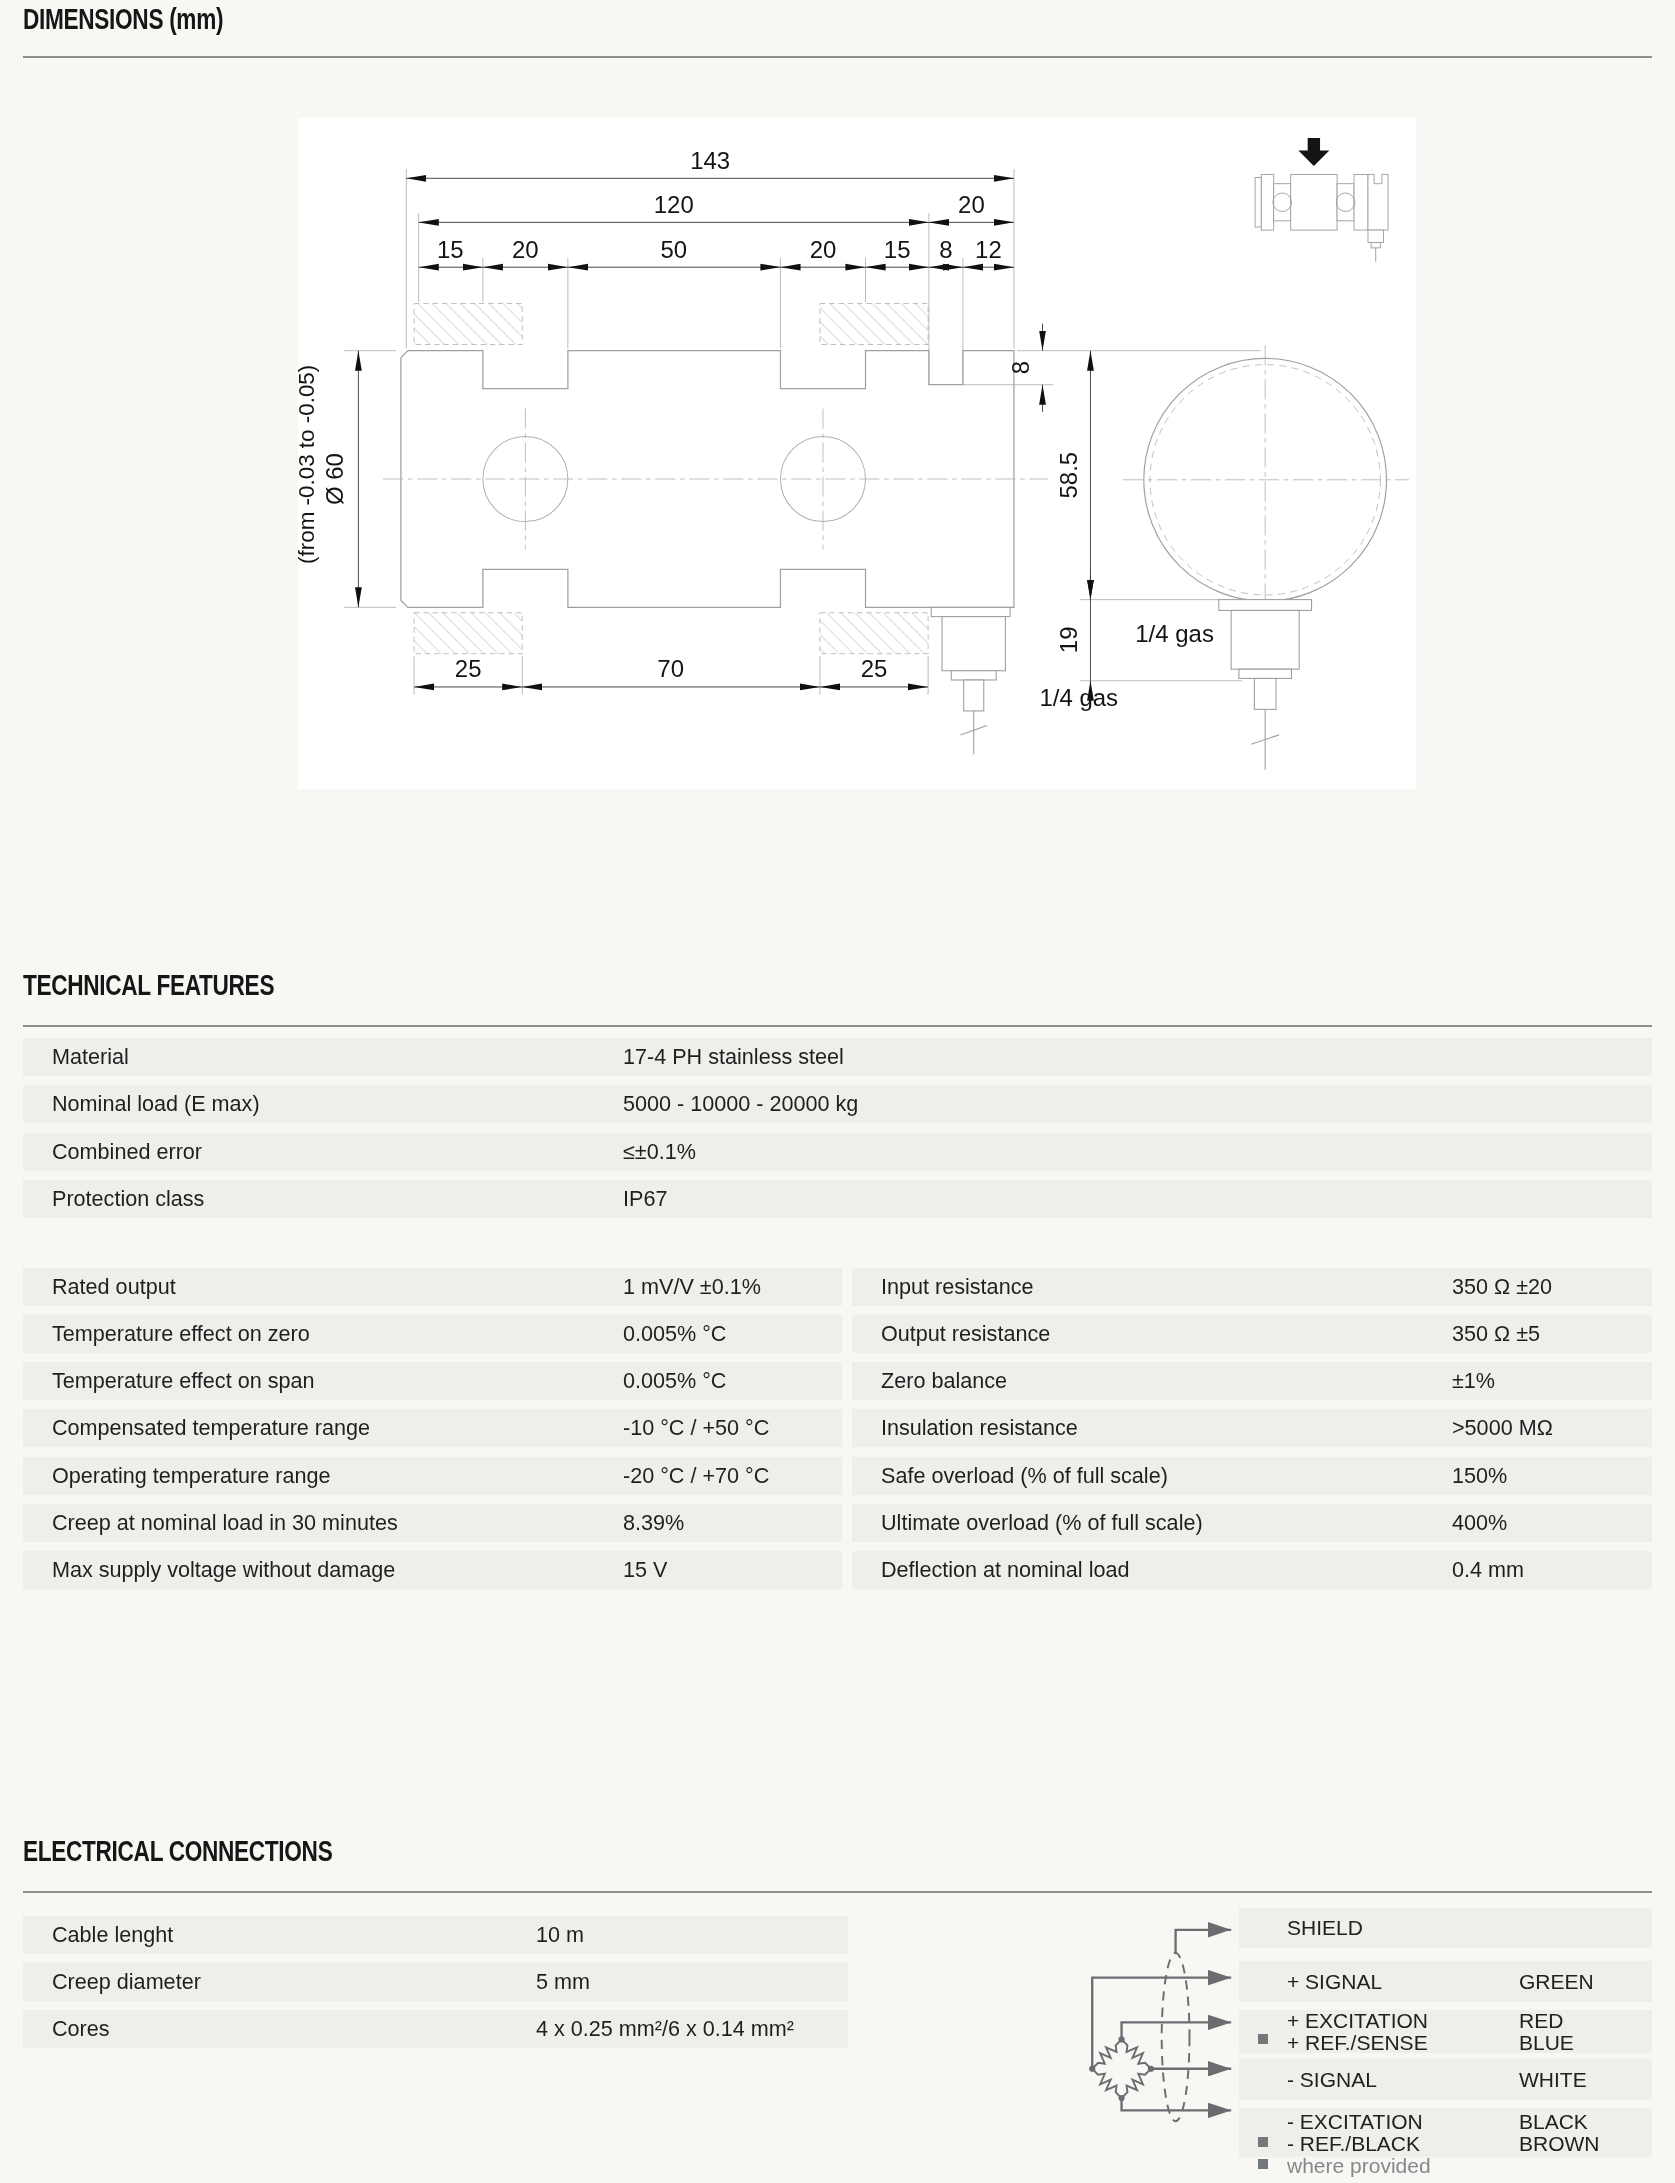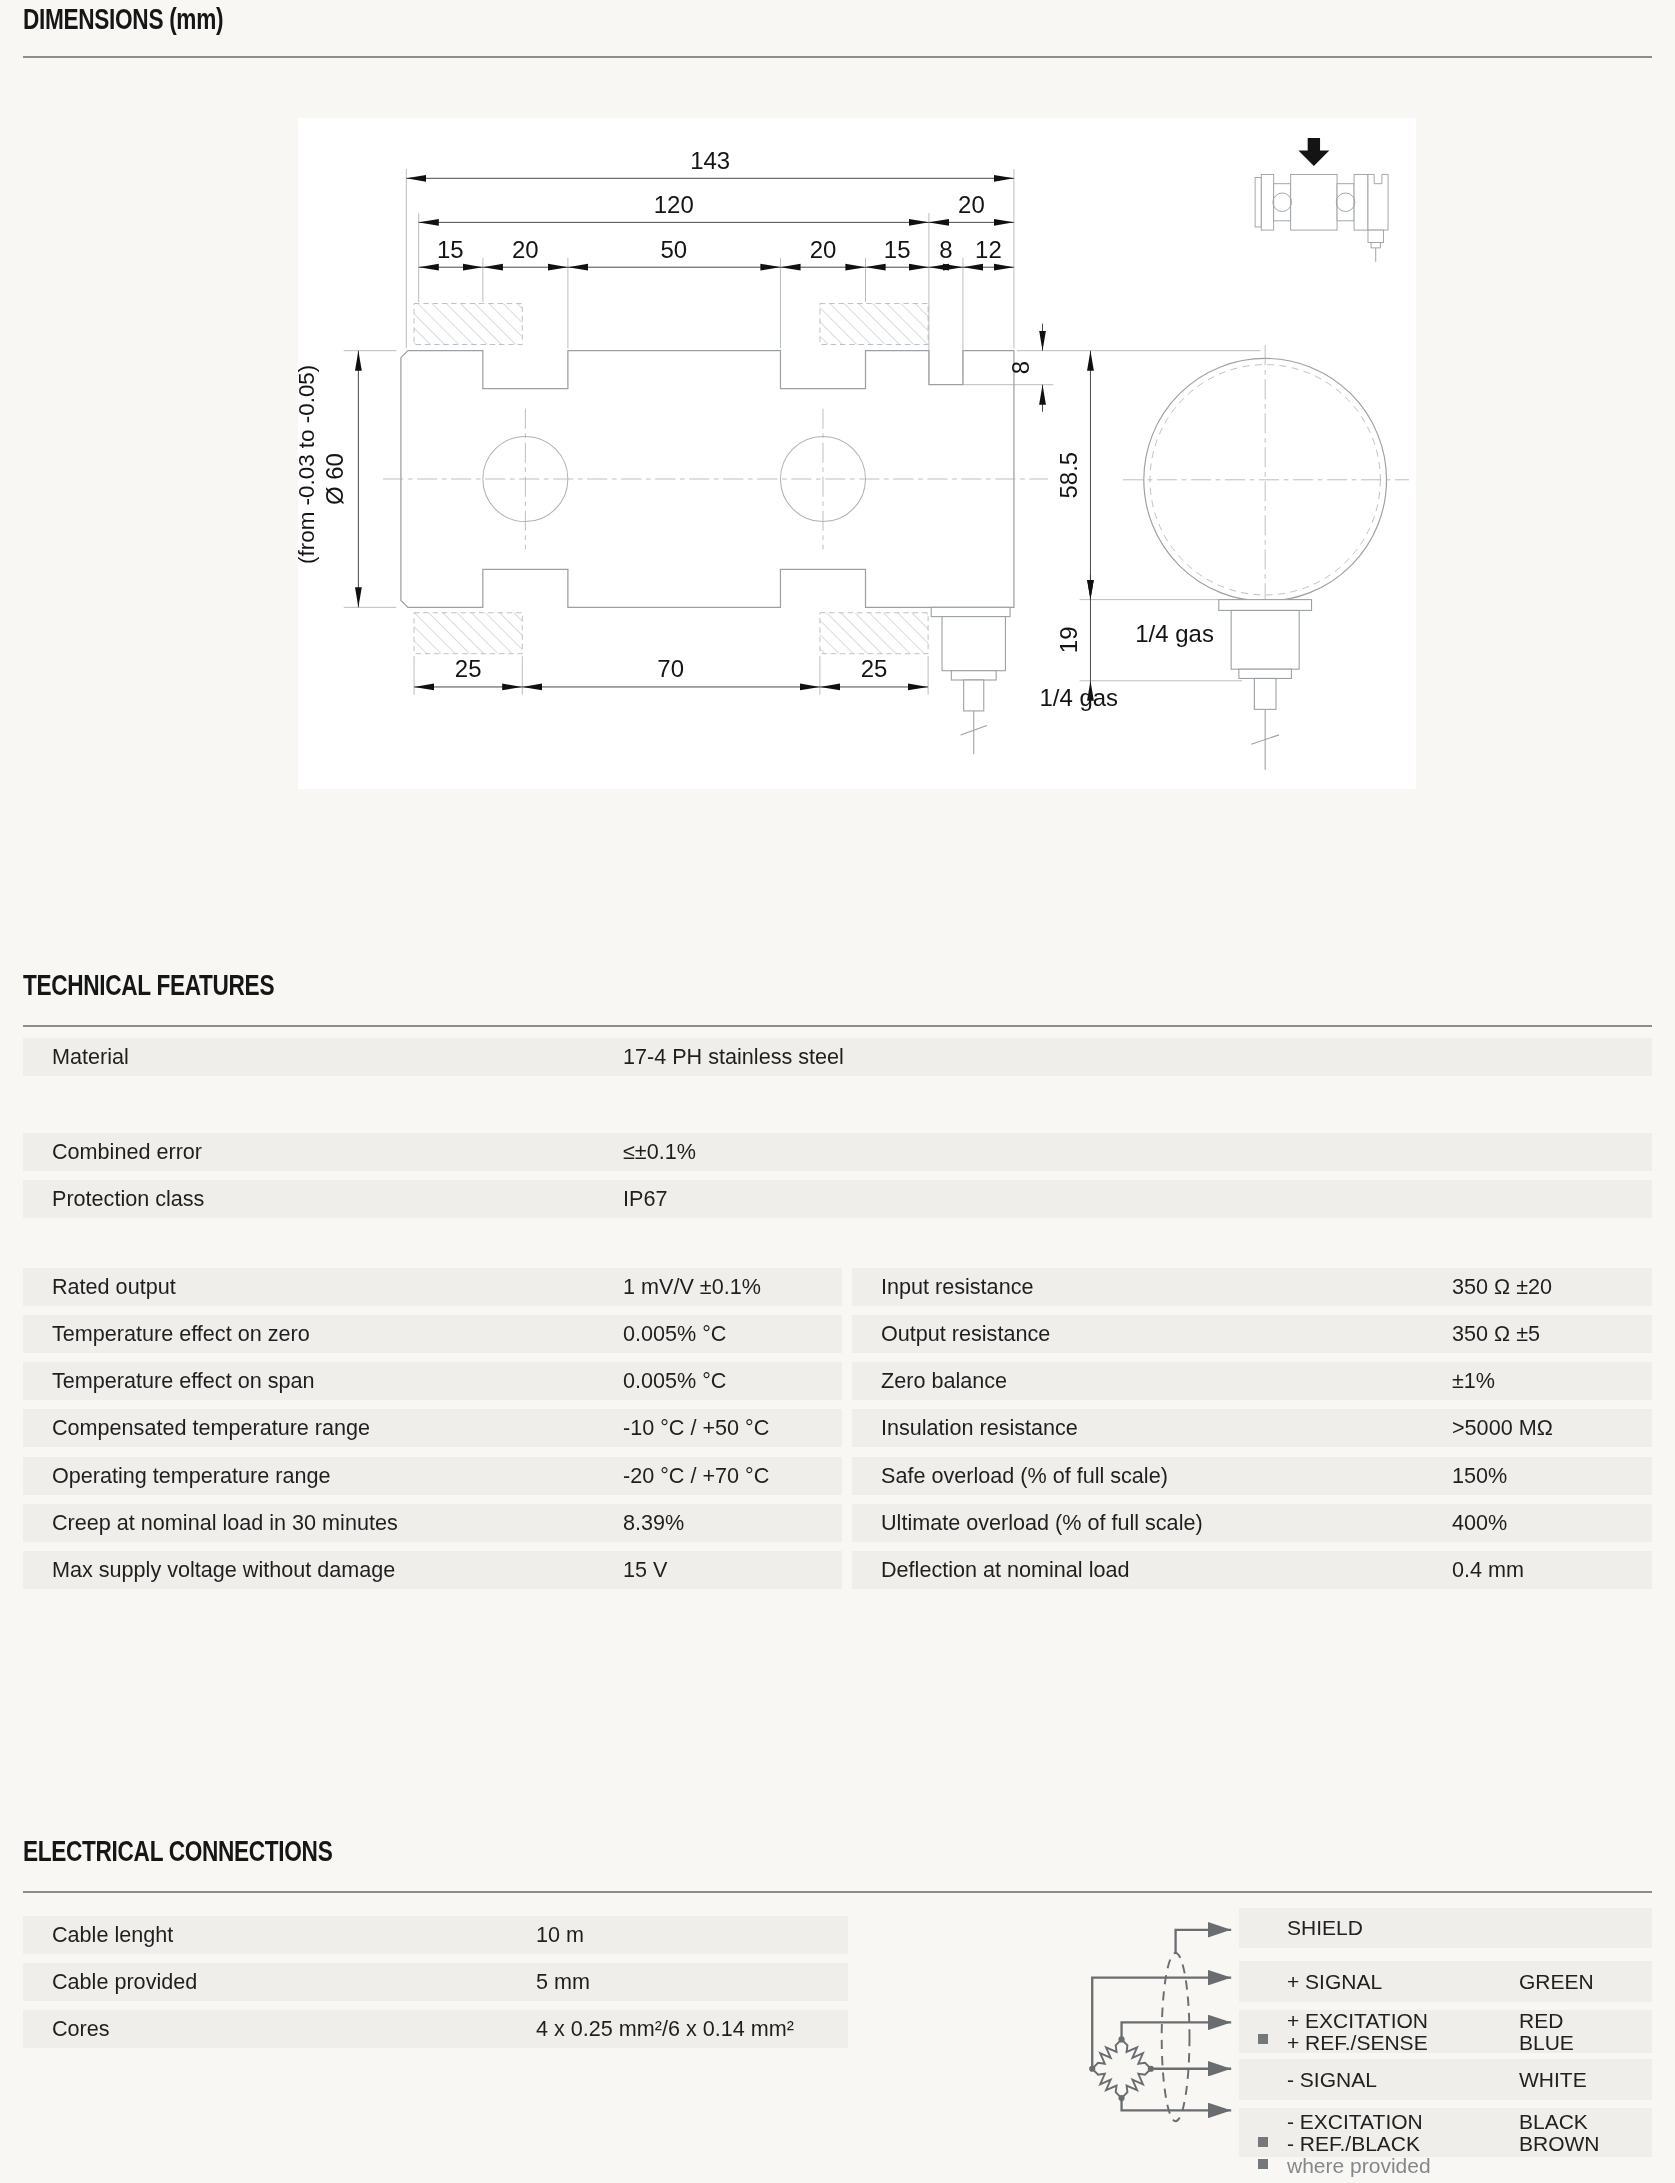--- a/index.html
+++ b/index.html
@@ -180,20 +180,24 @@
   </svg>
   </div>
 
   <div class="sec-title" style="top:969px;">TECHNICAL FEATURES</div>
   <div class="rule" style="top:1025px;"></div>
 
   <div class="trow t-full" style="top:1038px;">
     <span class="lbl">Material</span>
     <span class="val">17-4 PH stainless steel</span>
   </div>
+  <div class="trow t-full" style="top:1085px;">
+    <span class="lbl">Nominal load (E max)</span>
+    <span class="val">5000 - 10000 - 20000 kg</span>
+  </div>
   <div class="trow t-full" style="top:1133px;">
     <span class="lbl">Combined error</span>
     <span class="val">≤±0.1%</span>
   </div>
   <div class="trow t-full" style="top:1180px;">
     <span class="lbl">Protection class</span>
     <span class="val">IP67</span>
   </div>
 
   <div class="trow t-left" style="top:1268px;">
@@ -255,21 +259,21 @@
   </div>
 
   <div class="sec-title" style="top:1835px;">ELECTRICAL CONNECTIONS</div>
   <div class="rule" style="top:1891px;"></div>
 
   <div class="trow t-elec" style="top:1916px;">
     <span class="lbl">Cable lenght</span>
     <span class="val">10 m</span>
   </div>
   <div class="trow t-elec" style="top:1963px;">
-    <span class="lbl">Cable provided</span>
+    <span class="lbl">Creep diameter</span>
     <span class="val">5 mm</span>
   </div>
   <div class="trow t-elec" style="top:2010px;">
     <span class="lbl">Cores</span>
     <span class="val">4 x 0.25 mm²/6 x 0.14 mm²</span>
   </div>
 
   <div class="wrow" style="top:1908px;height:40px;">
     <span class="wl">SHIELD</span>
     <span class="wc"></span>

